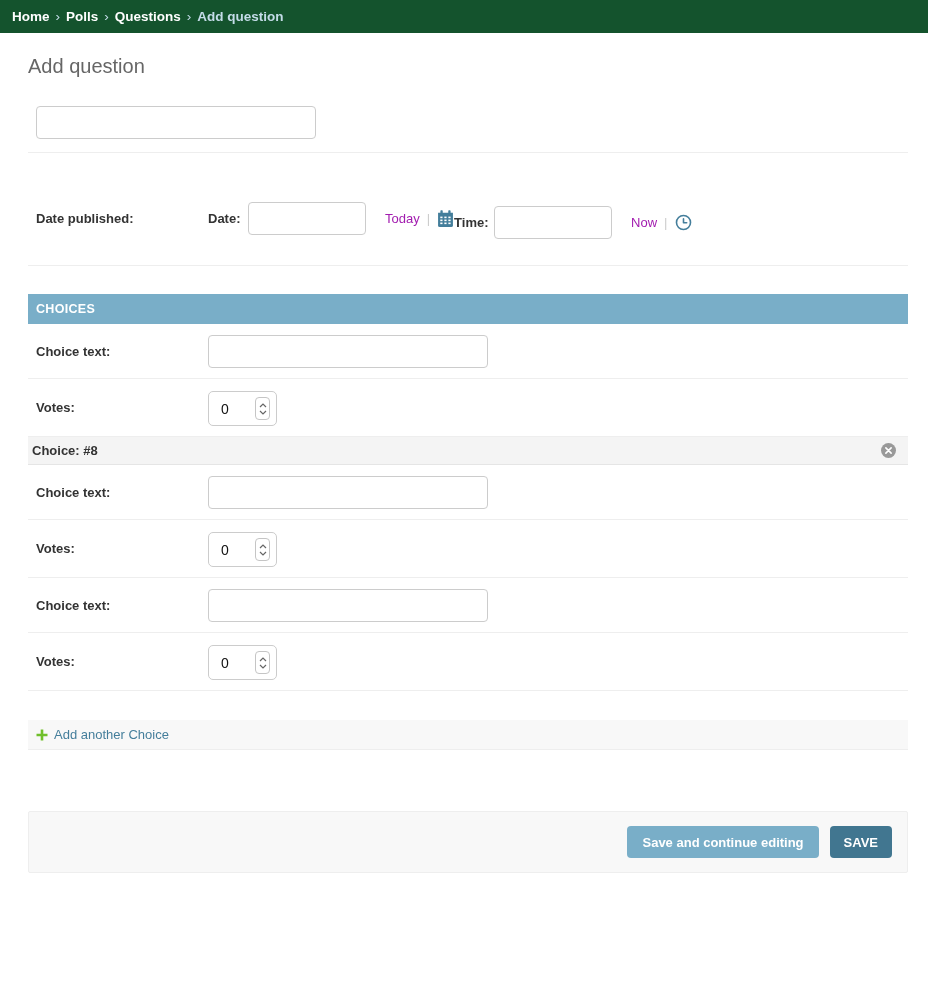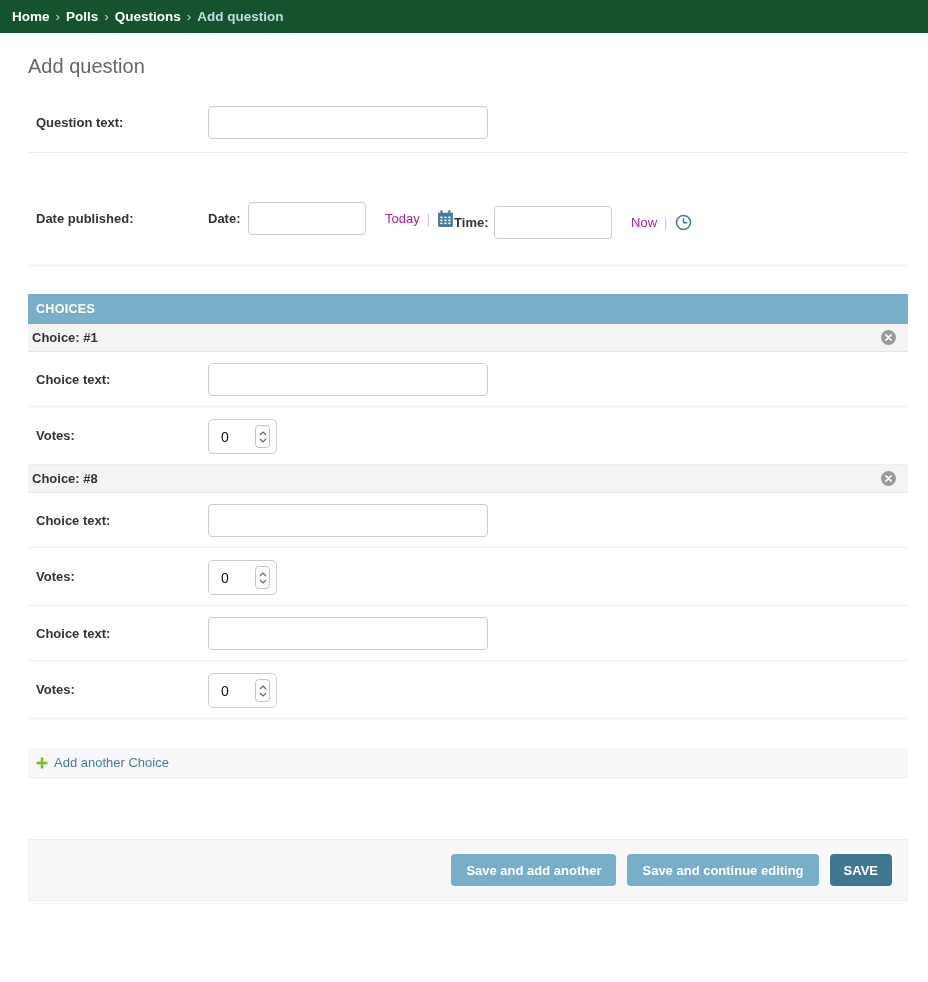--- a/index.html
+++ b/index.html
@@ -142,21 +142,20 @@
   <span class="sep">›</span>
   <span class="current">Add question</span>
 </div>
 
 <div class="content">
   <div class="content-inner">
     <h1 class="page-title">Add question</h1>
 
     <div class="module">
       <div class="form-row">
-        <label class="main-label">Question text:</label>
         <input type="text" class="text-input" value="" style="">
       </div>
     </div>
 
     <div class="module date-module">
       <div class="form-row">
         <label class="main-label">Date published:</label>
         <div class="datetime-col">
           <div class="dt-line">
             <span class="dt-label">Date:</span>
@@ -195,28 +194,20 @@
             </span>
           </div>
         </div>
       </div>
     </div>
 
     <div class="inline-group">
       <h2 class="module-header choices-header">Choices</h2>
 
       <div class="inline-related">
-        <h3 class="inline-h3">
-          <span>Choice: #1</span>
-          <span class="delete-btn">
-            <svg width="7" height="7" viewBox="0 0 8 8">
-                <path d="M1 1l6 6M7 1l-6 6" stroke="#fff" stroke-width="1.8" stroke-linecap="round"></path>
-              </svg>
-          </span>
-        </h3>
         <div class="form-row choice-text-row">
           <label class="main-label">Choice text:</label>
           <input type="text" class="text-input" value="" style="">
         </div>
         <div class="form-row votes-row">
           <label class="main-label">Votes:</label>
           <div class="vote-wrap">
             <input type="text" class="vote-input" value="0" style="">
             <span class="stepper">
               <svg width="8" height="5" viewBox="0 0 8 5">
@@ -284,18 +275,17 @@
         <span style="display:inline-flex;">
           <svg width="12" height="12" viewBox="0 0 12 12">
               <path d="M6 0.5v11M0.5 6h11" stroke="#70bf2b" stroke-width="2.6"></path>
             </svg>
         </span>
         <a class="add-link">Add another Choice</a>
       </div>
     </div>
 
     <div class="submit-row">
-      <button class="btn">Save and add another</button>
       <button class="btn">Save and continue editing</button>
       <button class="btn default">SAVE</button>
     </div>
   </div>
 </div>
 
 </body></html>

